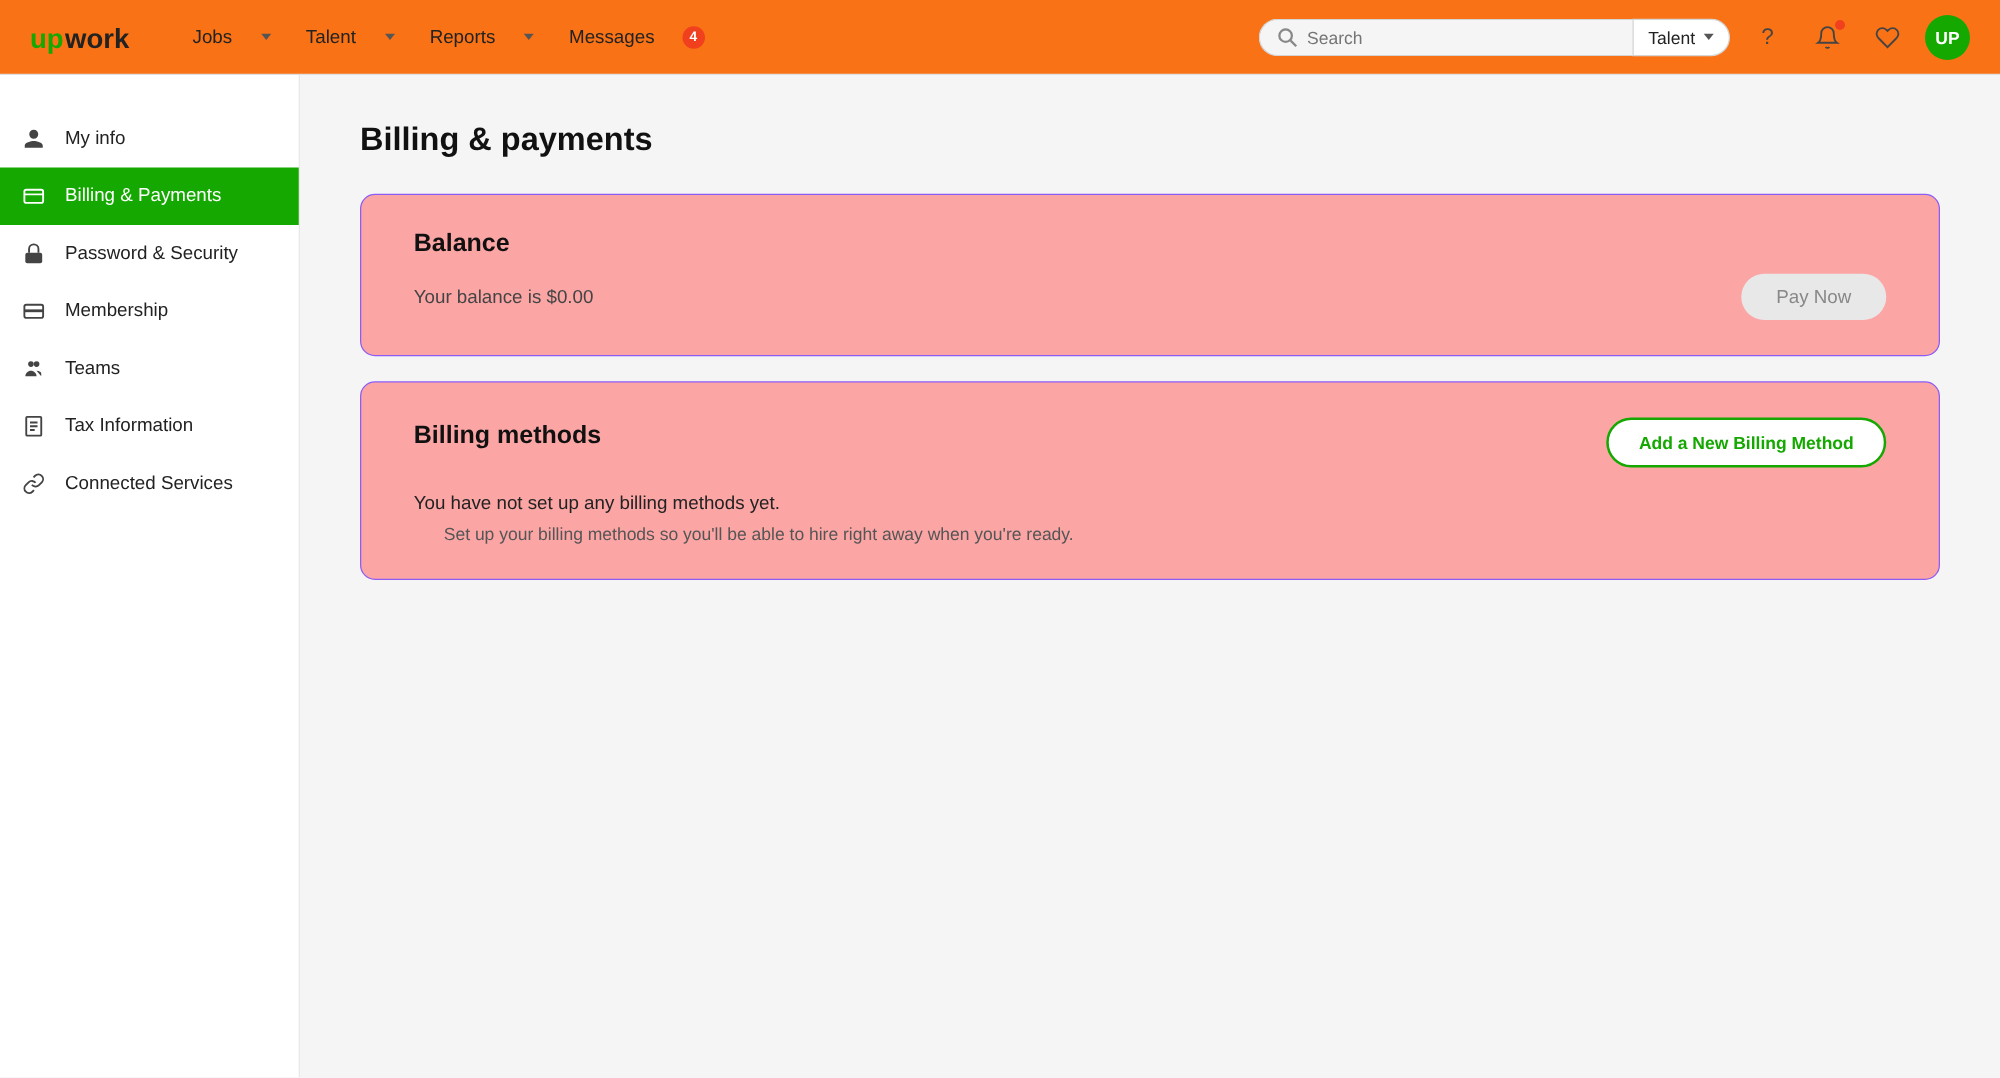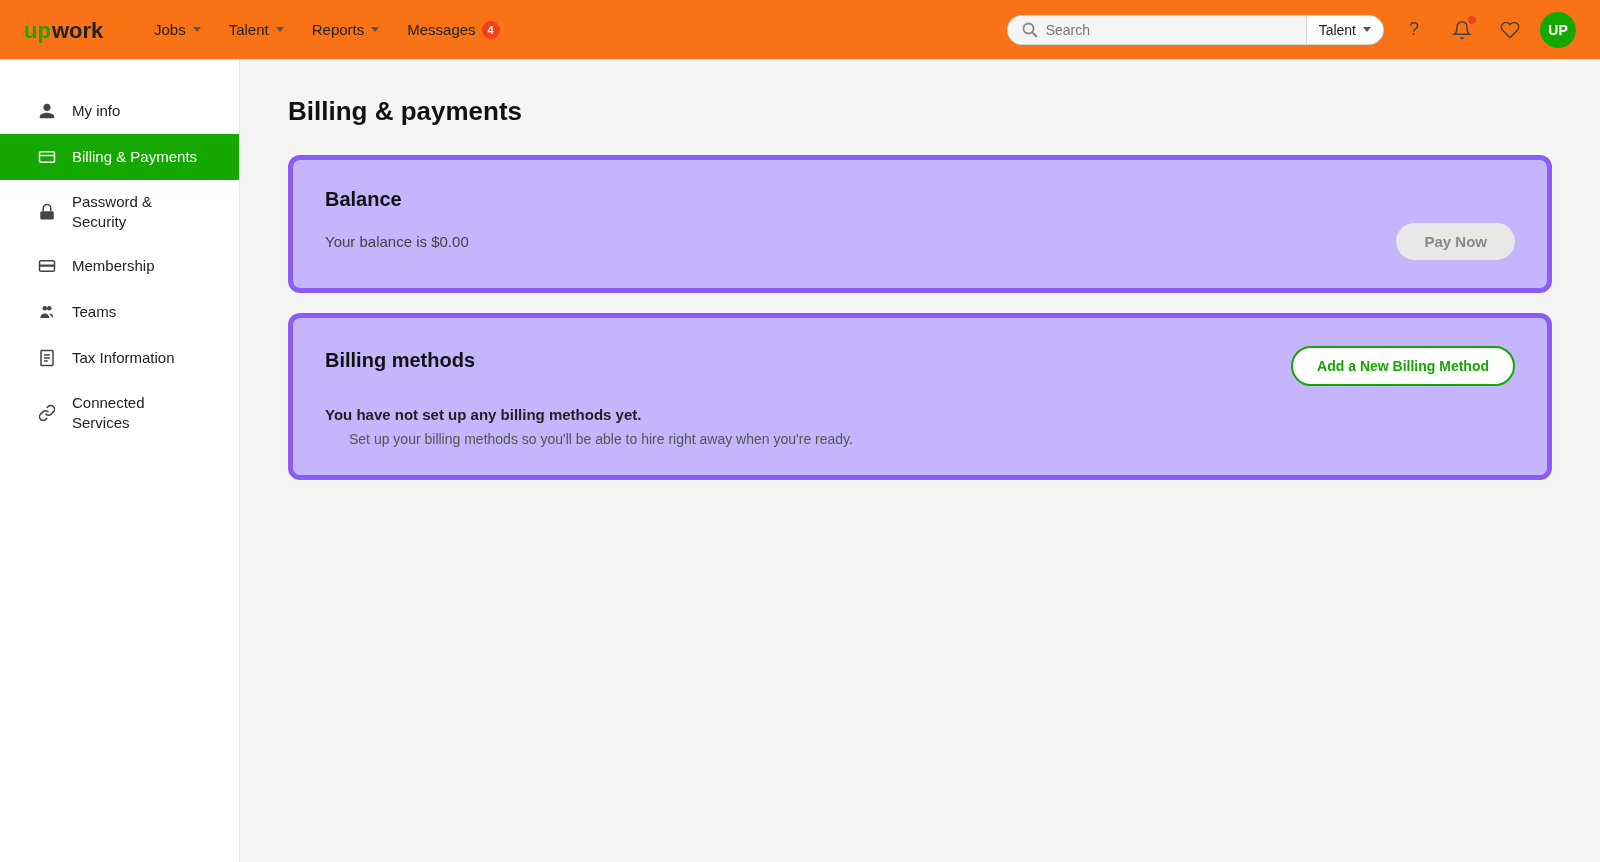--- a/index.html
+++ b/index.html
@@ -24,21 +24,21 @@
     }
     .nav-links {
       display: flex;
       align-items: center;
       gap: 4px;
       flex: 1;
     }
     .nav-item {
       display: flex;
       align-items: center;
-      gap: 4px;
+      gap: 20px;
       padding: 8px 12px;
       cursor: pointer;
       border-radius: 4px;
       font-size: 15px;
       color: #222;
       font-weight: 400;
       position: relative;
     }
     .nav-badge {
       background: #f0401e;
@@ -164,21 +164,21 @@
       min-width: 220px;
       background: #fff;
       padding: 28px 0;
       border-right: 1px solid #e8e8e8;
       flex-shrink: 0;
     }
     .sidebar-item {
       display: flex;
       align-items: center;
       gap: 14px;
-      padding: 12px 36px;
+      padding: 12px 16px;
       cursor: pointer;
       font-size: 15px;
       color: #222;
       border-radius: 0;
       transition: background 0.15s;
     }
     .sidebar-item.active {
       background: #14a800;
       color: #fff;
     }
@@ -203,24 +203,24 @@
       flex: 1;
       padding: 36px 48px;
     }
     .page-title {
       font-size: 26px;
       font-weight: 700;
       color: #111;
       margin-bottom: 28px;
     }
     .card {
-      background: #c4b5fd;
-      border: 5px solid #8b5cf6;
+      background: #fca5a5;
+      border: 1px solid #8b5cf6;
       border-radius: 12px;
-      padding: 28px 32px;
+      padding: 28px 42px;
       margin-bottom: 20px;
     }
     .card-title {
       font-size: 20px;
       font-weight: 700;
       color: #111;
       margin-bottom: 12px;
     }
     .balance-row {
       display: flex;
@@ -232,42 +232,42 @@
       color: #444;
     }
     .pay-now-btn {
       background: #e8e8e8;
       color: #888;
       border: none;
       border-radius: 24px;
       padding: 10px 28px;
       font-size: 15px;
       cursor: pointer;
-      font-weight: 700;
+      font-weight: 400;
     }
     .billing-methods-header {
       display: flex;
       align-items: center;
       justify-content: space-between;
       margin-bottom: 20px;
     }
     .add-billing-btn {
       background: #fff;
       color: #14a800;
       border: 2px solid #14a800;
       border-radius: 24px;
       padding: 10px 24px;
       font-size: 14px;
       font-weight: 600;
       cursor: pointer;
     }
     .billing-empty-text {
       font-size: 15px;
       color: #222;
-      font-weight: 700;
+      font-weight: 400;
       margin-bottom: 8px;
     }
     .billing-sub-text {
       font-size: 14px;
       color: #555;
       margin-left: 24px;
     }
   </style>
 </head>
 <body>

